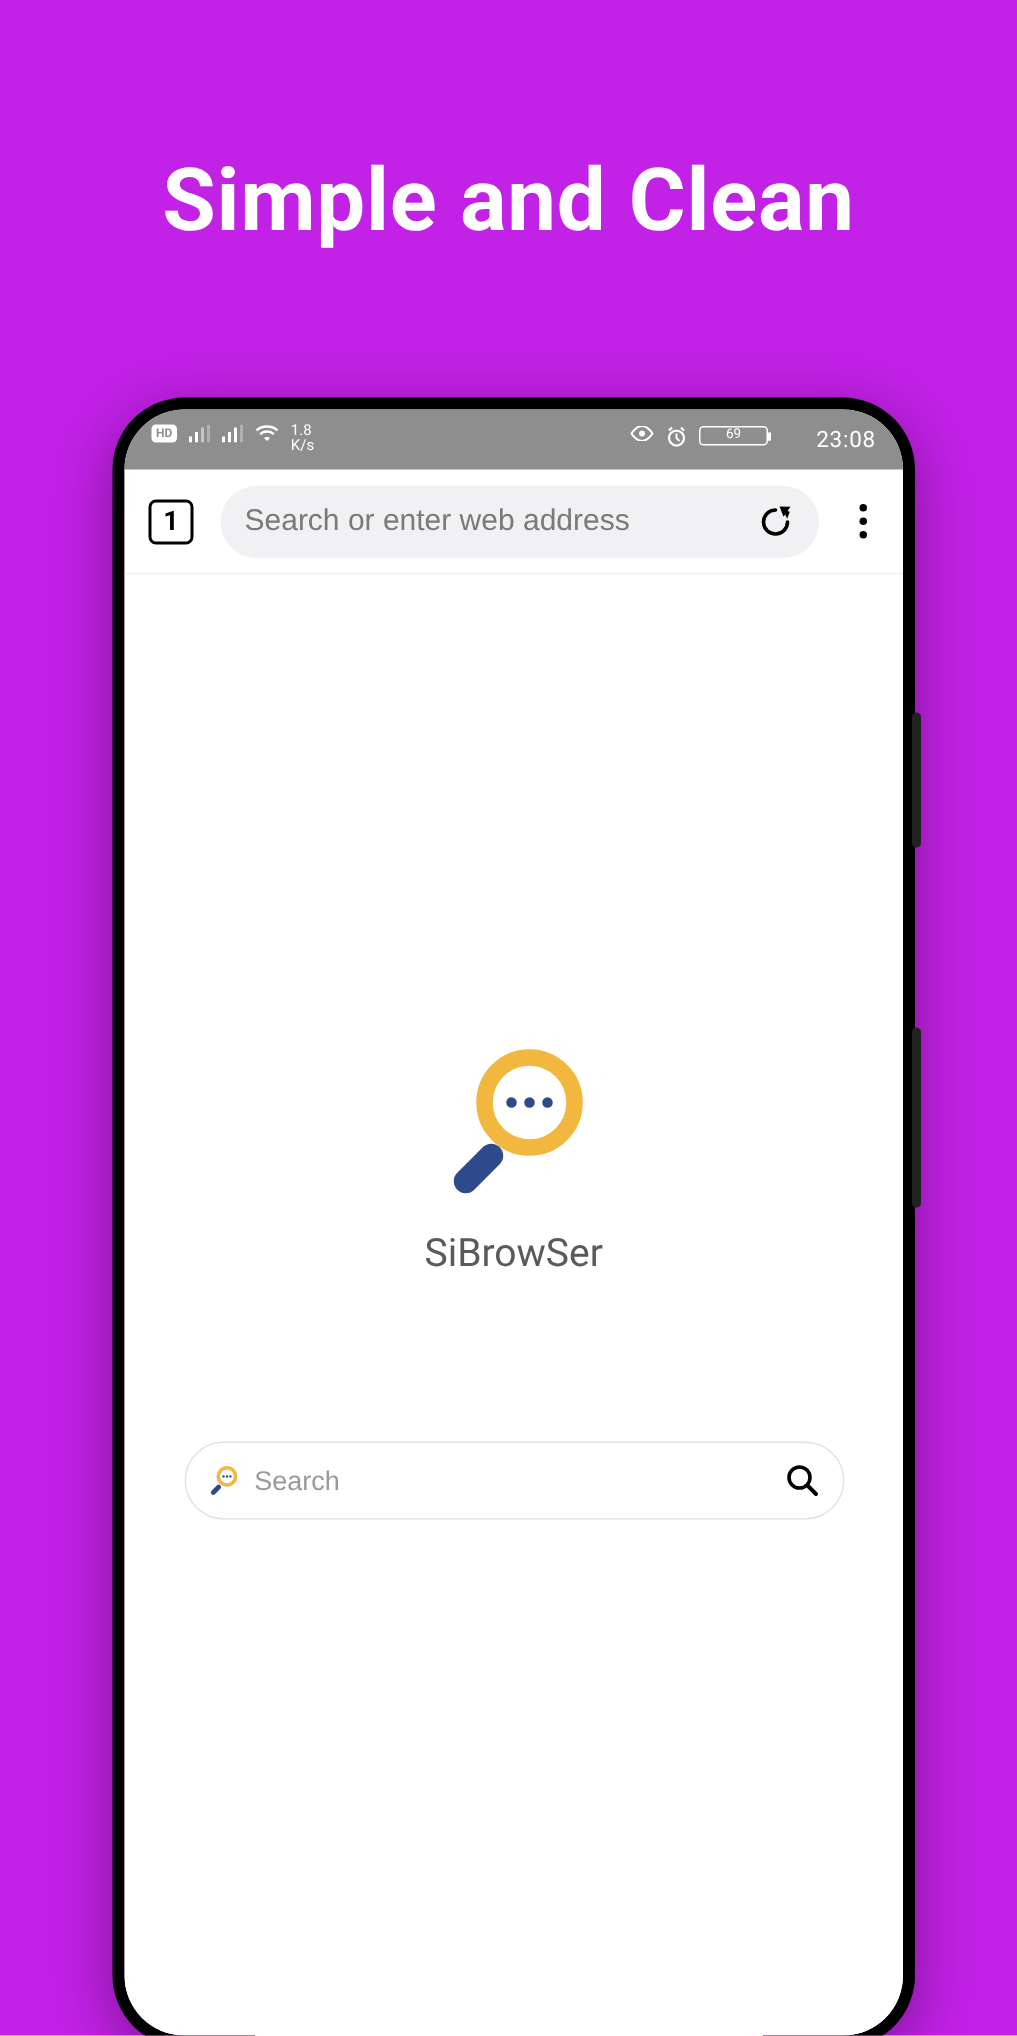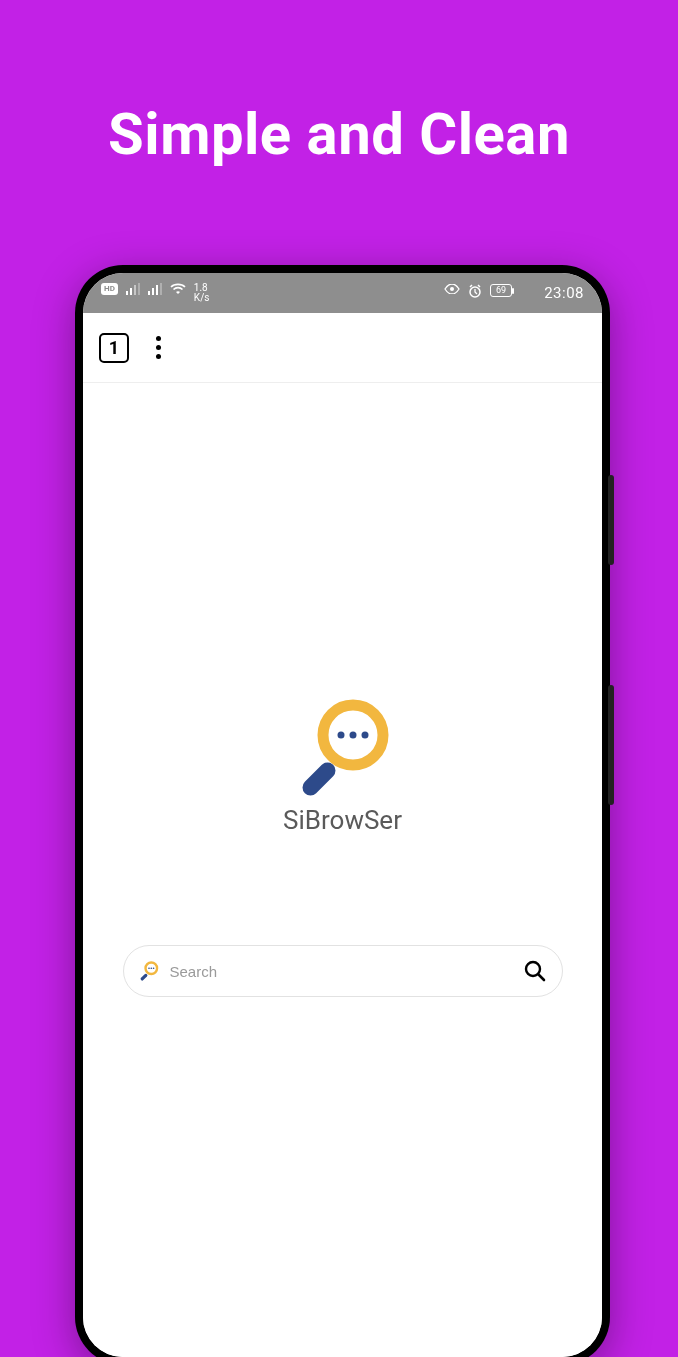--- a/index.html
+++ b/index.html
@@ -85,21 +85,21 @@
     display: inline-flex;
     align-items: center;
     gap: 1px;
   }
   .net-speed { font-size: 10px; line-height: 1; }
   .net-speed .v { display:block; }
   .batt-badge {
     border: 1.5px solid #fff;
     border-radius: 3px;
     font-size: 9px;
-    padding: 0 5px;
+    padding: 0 17px;
     line-height: 1.2;
     position: relative;
   }
   .batt-badge::after {
     content:"";
     position:absolute;
     right:-3px; top:3px;
     width:2px; height:6px;
     background:#fff;
     border-radius:1px;
@@ -170,21 +170,21 @@
     background: #fff;
     display: flex;
     flex-direction: column;
     align-items: center;
     padding-top: 310px;
   }
   .logo-wrap {
     display: flex;
     flex-direction: column;
     align-items: center;
-    gap: 2px;
+    gap: 18px;
   }
   .app-name {
     font-size: 26px;
     color: #5a5a5a;
     font-weight: 400;
   }
 
   
   .search-bar {
     margin-top: 110px;
@@ -195,21 +195,21 @@
     display: flex;
     align-items: center;
     padding: 0 14px;
     gap: 10px;
     background: #fff;
   }
   .search-bar input {
     flex: 1;
     border: none;
     outline: none;
-    font-size: 15px;
+    font-size: 18px;
     color: #666;
     background: transparent;
   }
   .search-bar input::placeholder { color: #9a9a9a; }
   .search-btn { width:26px; height:26px; display:flex; align-items:center; justify-content:center; }
 
   .mini-logo { width: 22px; height: 22px; flex-shrink:0; }
 </style>
 </head>
 <body>
@@ -267,20 +267,31 @@
         <span class="batt-badge">
           <span>69</span>
         </span>
         <span class="clock">23:08</span>
       </div>
     </div>
 
     <div class="browser-toolbar">
       <div class="tab-count">1</div>
 
+      <div class="address-pill">
+        <input type="text" placeholder="Search or enter web address" style="">
+        <div class="reload-btn">
+          <svg width="24" height="24" viewBox="0 0 24 24">
+            <path d="M12 4 A8 8 0 1 0 20 12" fill="none" stroke="#000" stroke-width="2.4" stroke-linecap="round"></path>
+            <path d="M20 4 L20 12 L12 12" fill="none" stroke="none"></path>
+            <path d="M16 4 L21 4 L21 9" fill="#000" stroke="#000" stroke-width="0" transform="rotate(20 18 6)"></path>
+            <polygon points="20,3 20,11 14,7" fill="#000" transform="translate(0,-3) rotate(35 18 7)"></polygon>
+          </svg>
+        </div>
+      </div>
 
       <div class="menu-dots">
         <span></span>
         <span></span>
         <span></span>
       </div>
     </div>
 
     <div class="content">
       <div class="logo-wrap">

